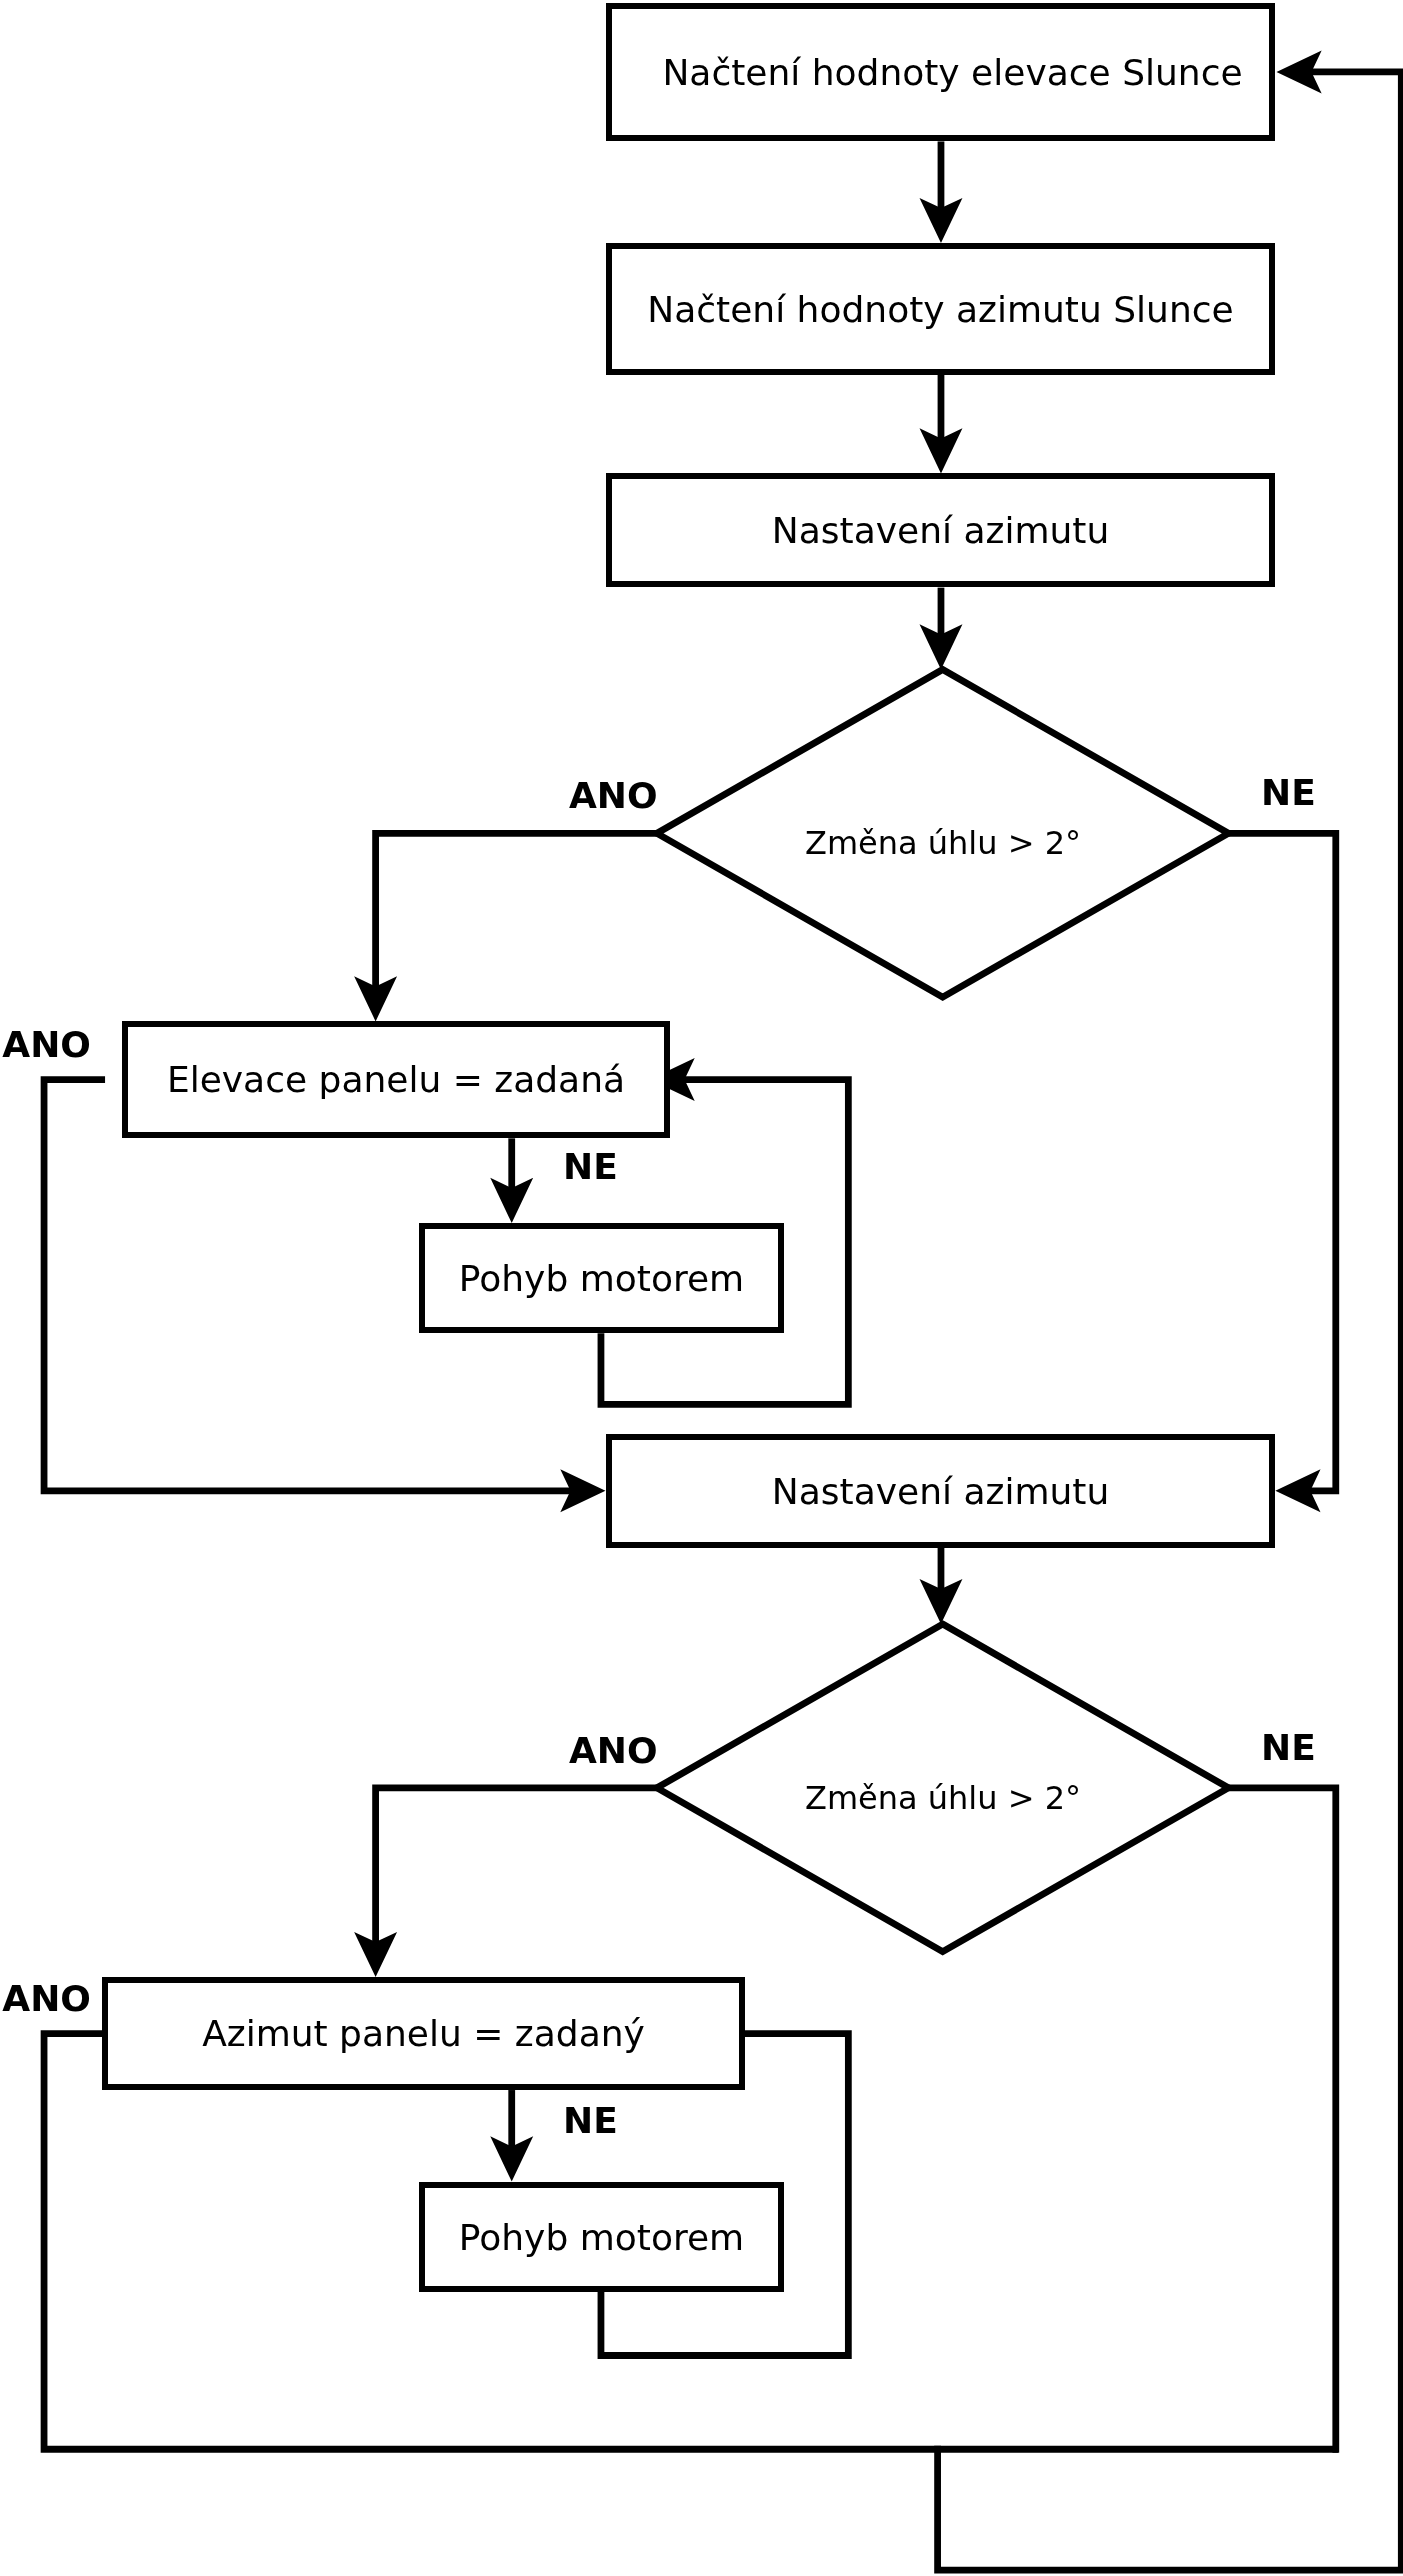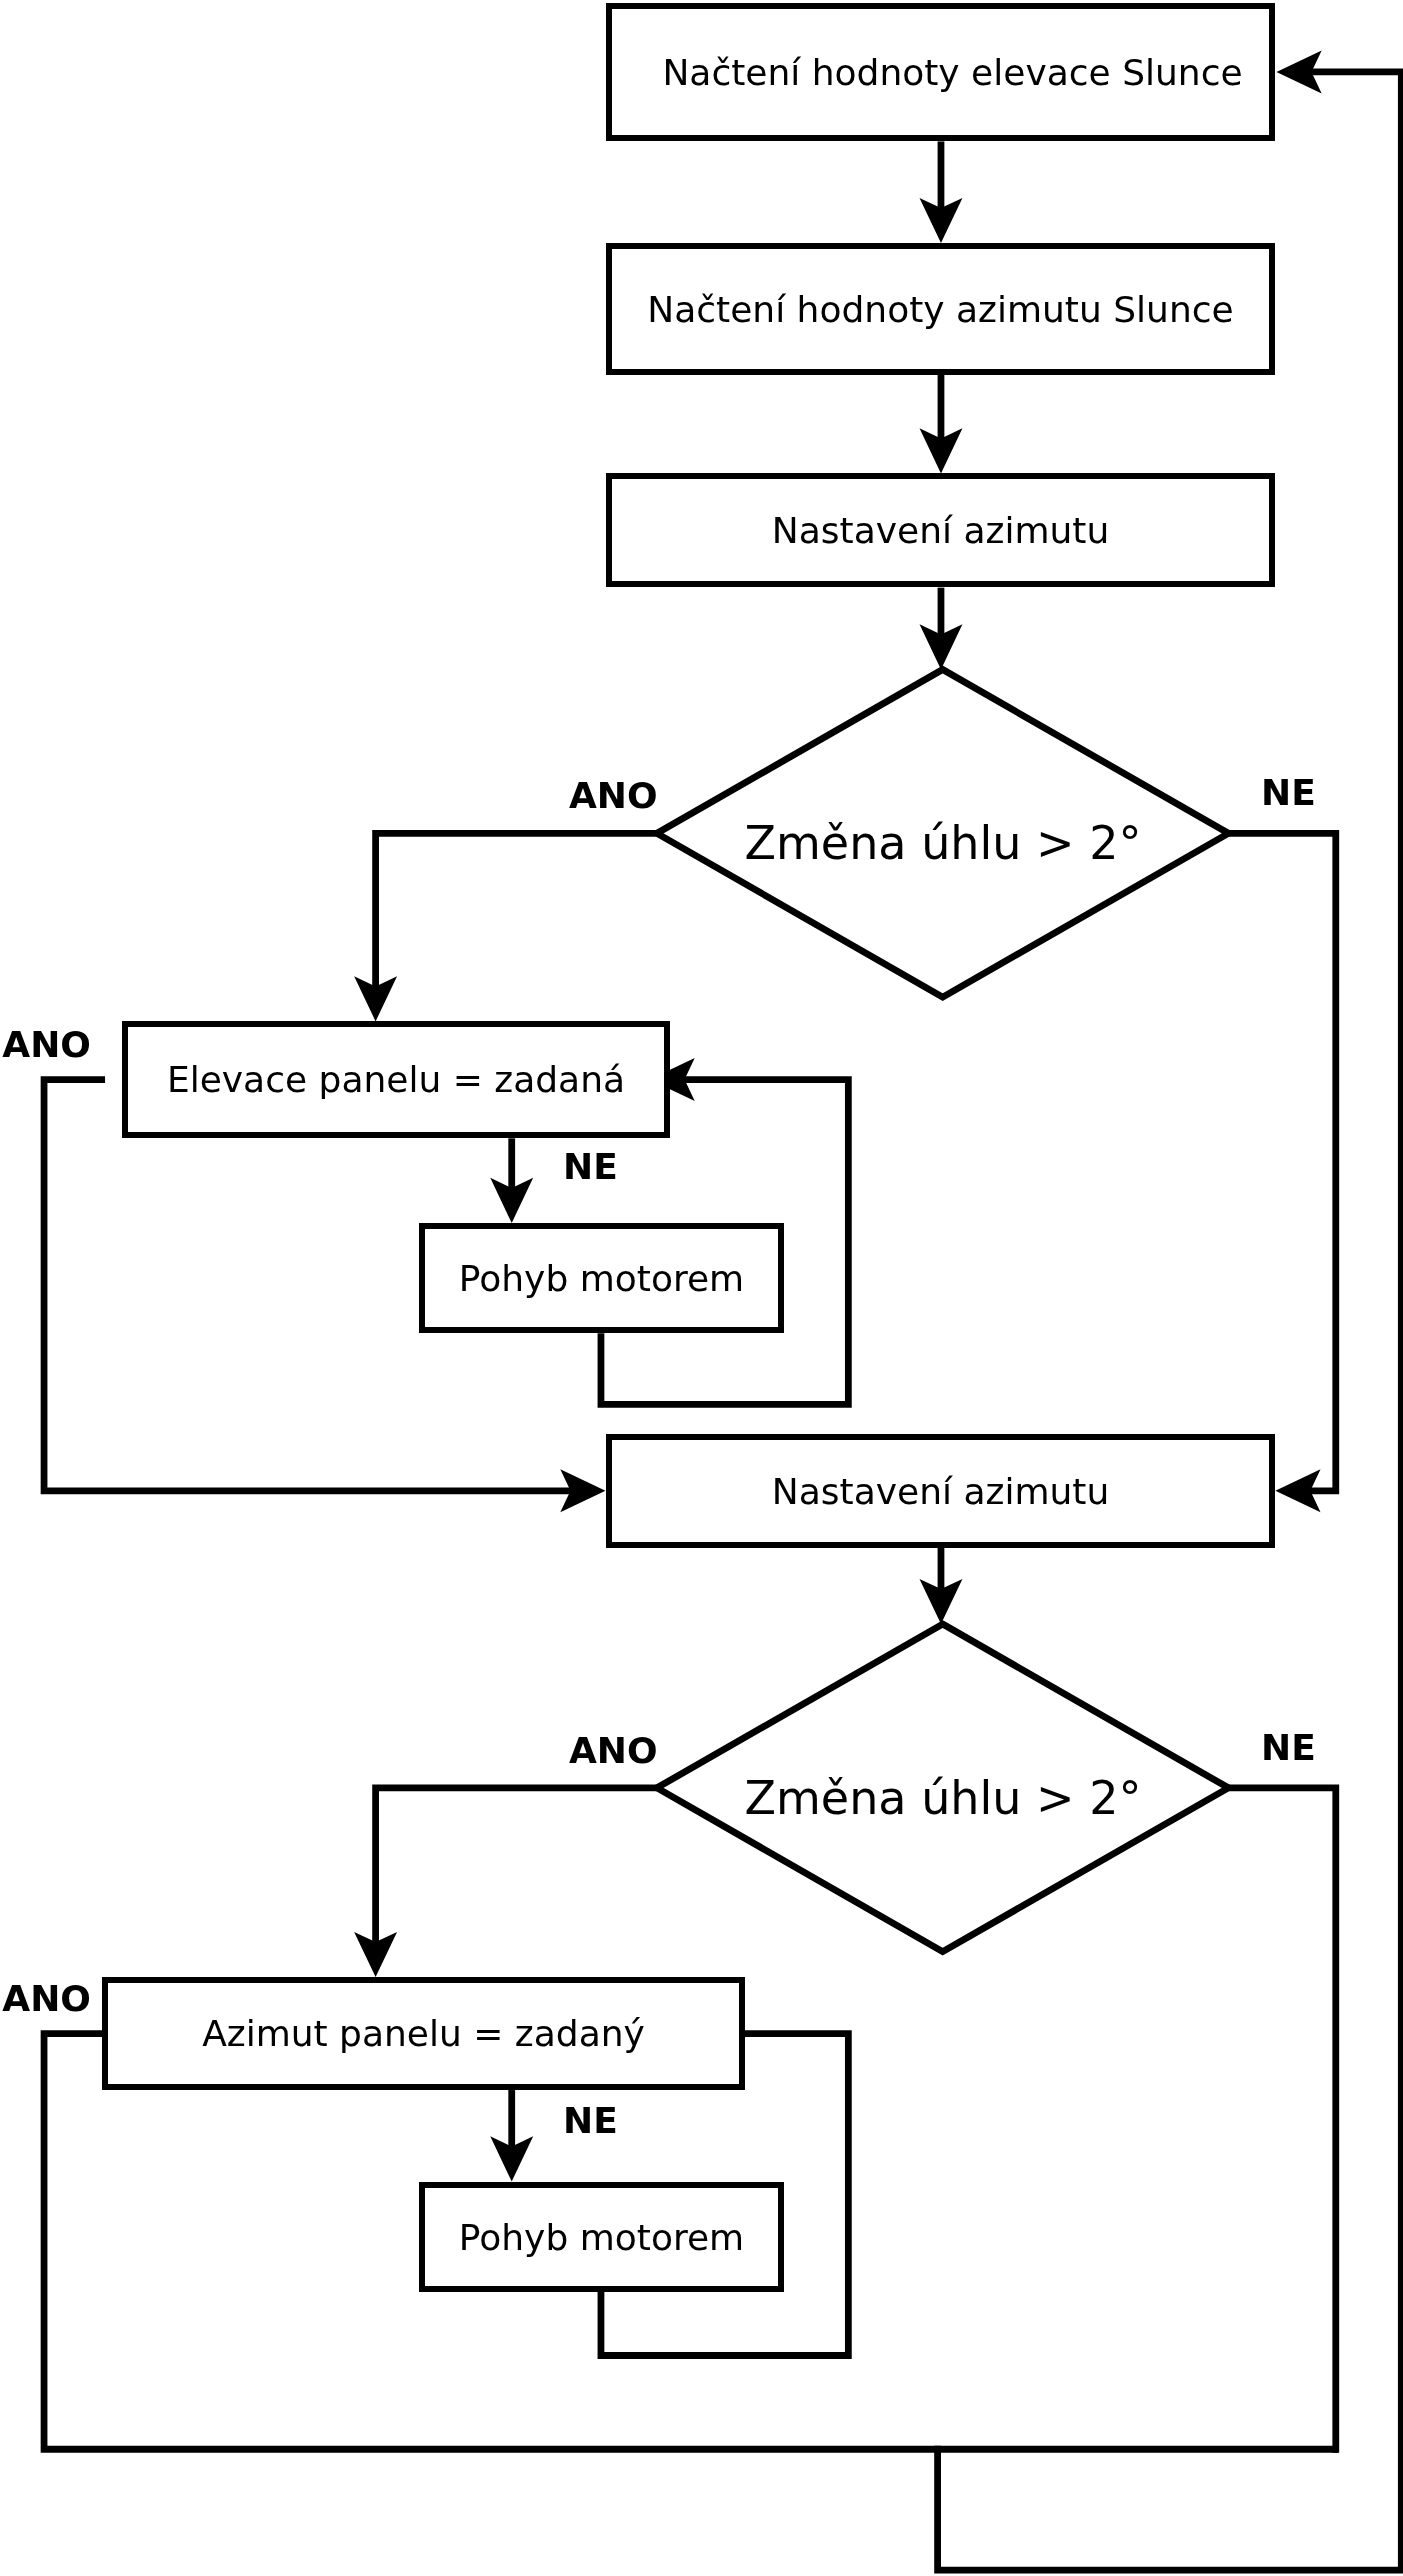--- a/index.html
+++ b/index.html
@@ -31,21 +31,21 @@
     align-items: center;
     justify-content: center;
     font-size: 36px;
     white-space: nowrap;
   }
   .dtext {
     position: absolute;
     display: flex;
     align-items: center;
     justify-content: center;
-    font-size: 46px;
+    font-size: 32px;
     white-space: nowrap;
     text-align: center;
   }
   .blabel {
     position: absolute;
     font-size: 36px;
     line-height: 36px;
     white-space: nowrap;
     font-weight: bold;
   }

